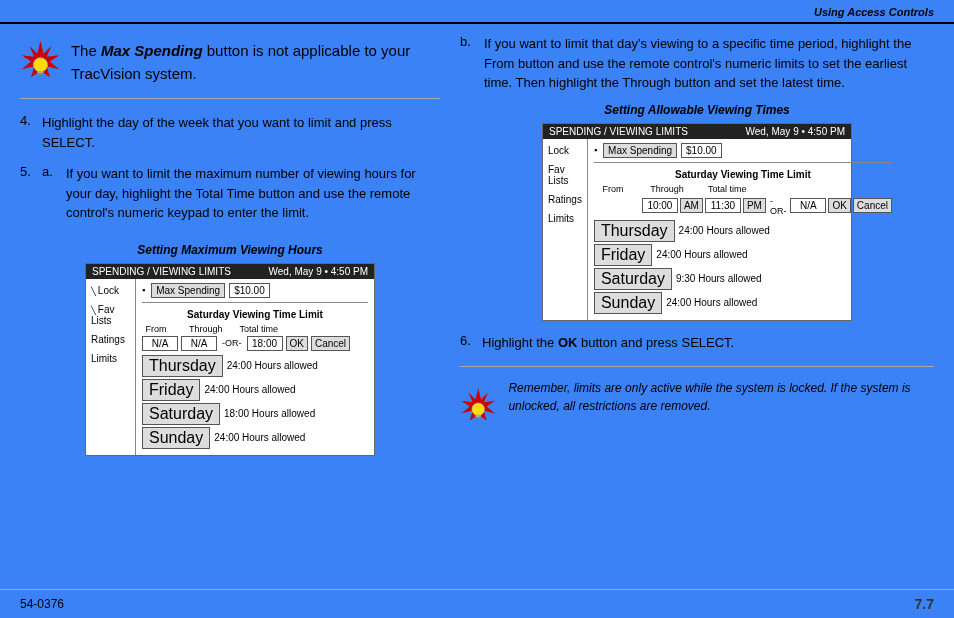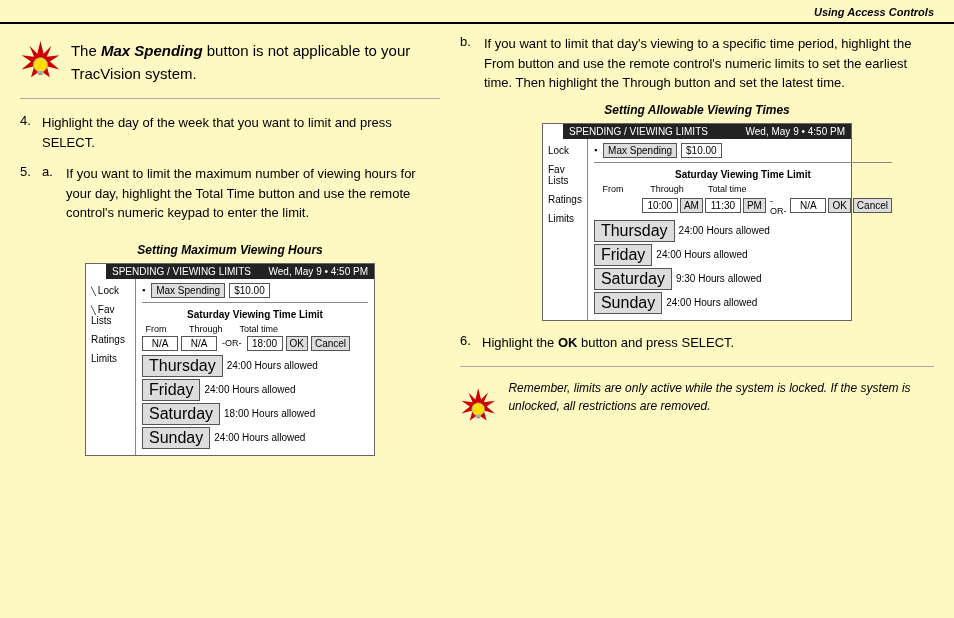--- a/index.html
+++ b/index.html
@@ -9,21 +9,21 @@
       background: #fff;
       width: 954px;
       height: 618px;
       overflow: hidden;
       position: relative;
     }
 
     .page {
       width: 954px;
       height: 618px;
-      background: #fef9c3;
+      background: #3b82f6;
       display: flex;
       flex-direction: column;
       position: relative;
     }
 
     
     .header {
       display: flex;
       justify-content: flex-end;
       padding: 6px 20px 4px 20px;
@@ -138,21 +138,20 @@
       font-size: 10px;
     }
 
     .ui-screen-header {
       display: flex;
       justify-content: space-between;
       background: #222;
       color: #fff;
       padding: 2px 6px;
       font-size: 10px;
-      margin-left: 20px;
     }
 
     .ui-screen-body {
       display: flex;
     }
 
     .ui-sidebar {
       width: 50px;
       border-right: 1px solid #888;
       padding: 2px 0;
@@ -474,14 +473,18 @@
           <circle cx="26" cy="32" r="9" fill="#ffdd00" stroke="#aaa" stroke-width="1"></circle>
           <rect x="22" y="40" width="8" height="3" rx="1" fill="#aaa"></rect>
           <rect x="23" y="43" width="6" height="2" rx="1" fill="#888"></rect>
         </svg>
         <p class="right-note-text">Remember, limits are only active while the system is locked. If the system is unlocked, all restrictions are removed.</p>
       </div>
 
     </div>
   </div>
 
+  <div class="footer">
+    <span>54-0376</span>
+    <span class="page-num">7.7</span>
+  </div>
 
 </div>
 
 </body></html>

